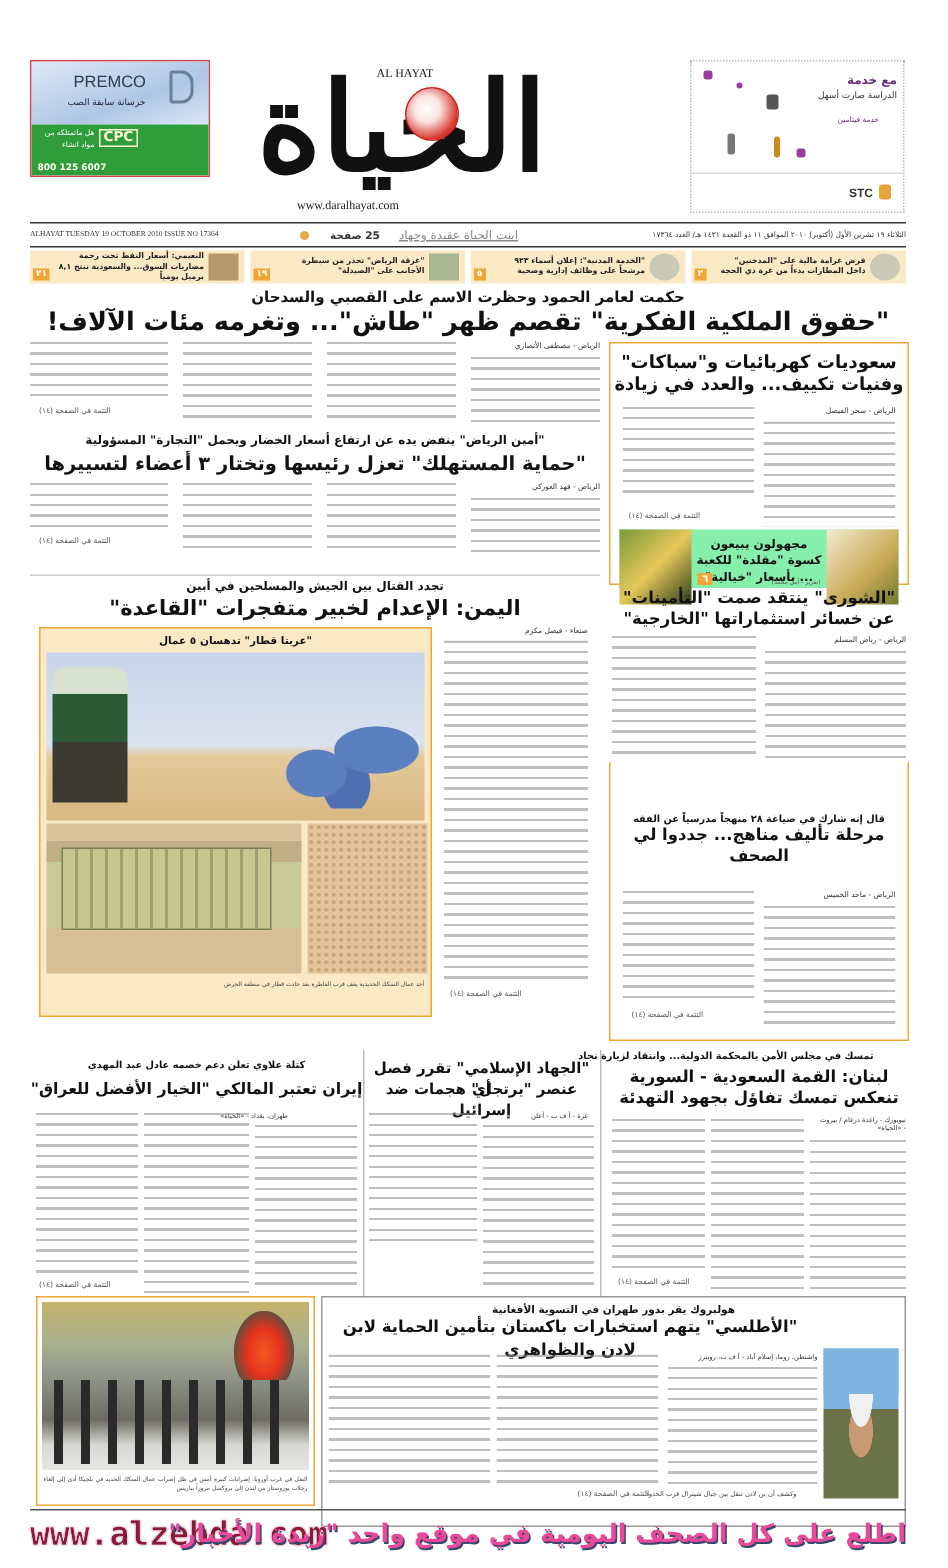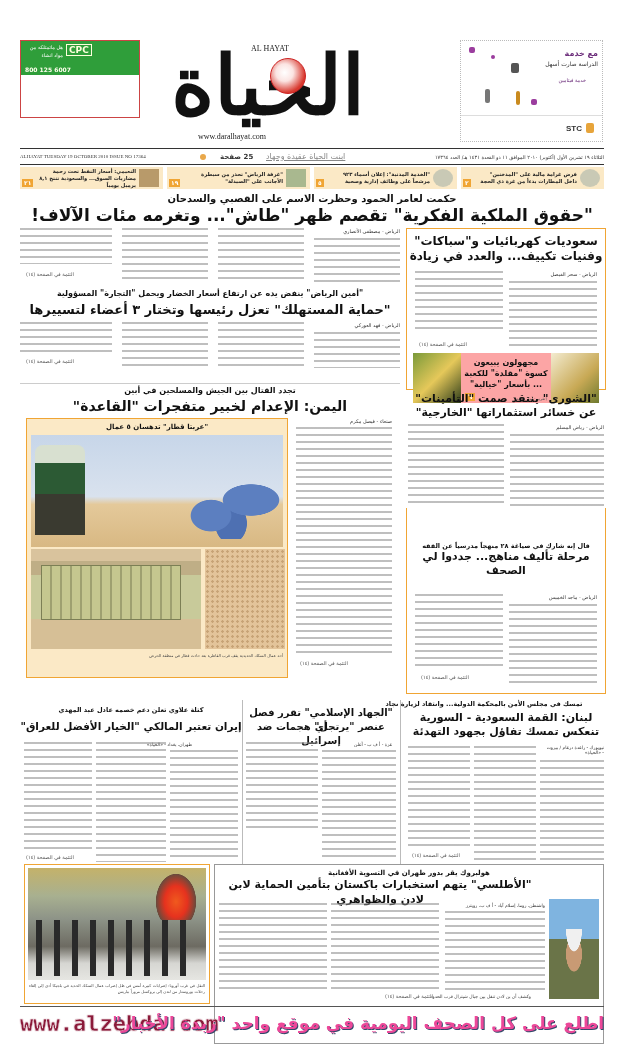--- a/index.html
+++ b/index.html
@@ -61,20 +61,25 @@
 
   
   .footer-bar { left: 20px; top: 1007px; width: 584px; height: 38px; }
   .footer-bar .url { position: absolute; left: 0; top: 4px; font-family: "DejaVu Sans Mono", monospace; font-size: 22px; font-weight: bold; color: #8b1a3a; direction: ltr; letter-spacing: 0; -webkit-text-stroke: 0.4px #fff; text-shadow: 0 0 1px #8b1a3a; }
   .footer-bar .promo { position: absolute; right: 0; top: 6px; font-size: 17px; font-weight: bold; color: #ec4899; text-shadow: 1px 1px 0 #34496b; }
 </style>
 </head>
 <body>
 
 <div class="abs ad-left">
+  <div class="top">
+    <span class="brand">PREMCO</span>
+    <span class="logo"></span>
+    <span class="tag">خرسانة سابقة الصب</span>
+  </div>
   <div class="bottom">
     <span class="cpc">CPC</span>
     <span class="txt">هل ماتمتلكه من مواد انشاء</span>
     <span class="phone">800 125 6007</span>
   </div>
 </div>
 
 <div class="abs logo-ar">الحياة</div>
 <div class="abs globe"></div>
 <div class="abs logo-en">AL HAYAT</div>
@@ -153,21 +158,21 @@
   <div class="headline" style="font-size:12px;line-height:15px">وفنيات تكييف... والعدد في زيادة</div>
   <span class="abs byline" style="right:8px;top:42px">الرياض - سحر الفيصل</span>
   <div class="col" style="right:8px;top:52px;width:88px;height:70px">
       <div class="lines"></div>
     </div>
   <div class="col" style="left:8px;top:42px;width:88px;height:62px">
       <div class="lines"></div>
     </div>
   <span class="abs cont" style="left:12px;top:112px">التتمة في الصفحة (١٤)</span>
 
-  <div class="abs box-peach" style="left:6px;right:6px;top:124px;height:50px;border:none;background:#fca5a5">
+  <div class="abs box-peach" style="left:6px;right:6px;top:124px;height:39px;border:none;background:#86efac">
     <div class="abs" style="left:0;top:0;width:48px;height:50px;background:linear-gradient(135deg,#7a9a3a,#e5c85a 50%,#2e3d1a)"></div>
     <div class="abs" style="right:0;top:0;width:48px;height:50px;background:linear-gradient(135deg,#f3ebd0,#c8a955 60%,#6f7a2e)"></div>
     <div class="abs headline" style="left:48px;right:48px;top:4px;font-size:8px;line-height:11px">مجهولون يبيعون</div>
     <div class="abs headline" style="left:48px;right:48px;top:15px;font-size:8px;line-height:11px">كسوة "مقلدة" للكعبة</div>
     <div class="abs headline" style="left:48px;right:48px;top:26px;font-size:8px;line-height:11px">... بأسعار "خيالية"</div>
     <span class="abs" style="left:52px;bottom:2px;background:#f0a534;color:#fff;font-size:7px;padding:0 3px;font-weight:bold">٦</span>
     <span class="abs cont" style="right:52px;bottom:2px;font-size:4px">(تقرير - آمل محمد)</span>
   </div>
 </div>
 
@@ -277,21 +282,21 @@
 <span class="abs cont" style="left:26px;top:854px">التتمة في الصفحة (١٤)</span>
 
 <div class="abs box-orange" style="left:24px;top:864px;width:186px;height:140px">
   <div class="abs" style="left:3px;top:3px;right:3px;height:112px;background:linear-gradient(to bottom,#c4b26a 0,#a8b090 25%,#8e9488 45%,#6d6b62 70%,#d6d6d2 85%,#e6e6e2 100%)">
     <div class="abs" style="right:10px;top:6px;width:40px;height:46px;background:radial-gradient(ellipse at 50% 60%,#f05a1e 0,#e6321e 40%,#6b4a3c 70%,transparent 72%)"></div>
     <div class="abs" style="left:8px;top:52px;width:160px;height:56px;background:repeating-linear-gradient(to right,#2a2a2a 0 6px,transparent 6px 18px)"></div>
   </div>
   <div class="abs body-text" style="left:4px;right:4px;top:118px;font-size:4px;line-height:6px">النقل في غرب أوروبا: إضرابات كبيرة أمس في ظل إضراب عمال السكك الحديد في بلجيكا أدى إلى إلغاء رحلات يوروستار من لندن إلى بروكسل مروراً بباريس</div>
 </div>
 
-<div class="abs" style="left:214px;top:864px;width:390px;height:180px;border:1px solid #999">
+<div class="abs" style="left:214px;top:864px;width:390px;height:154px;border:1px solid #999">
   <div class="kicker" style="margin-top:4px;font-size:7px">هولبروك يقر بدور طهران في التسوية الأفغانية</div>
   <div class="headline" style="font-size:11px;line-height:15px;padding-right:58px">"الأطلسي" يتهم استخبارات باكستان بتأمين الحماية لابن لادن والظواهري</div>
   <div class="abs" style="right:4px;top:34px;width:50px;height:100px;background:linear-gradient(to bottom,#7fb4e0 0 30%,transparent 30%),radial-gradient(ellipse at 50% 30%,#f0f0f0 0 22%,transparent 23%),radial-gradient(ellipse at 50% 55%,#c89a74 0 22%,transparent 23%),linear-gradient(to bottom,#7fb4e0 0 40%,#6a7448 40%)"></div>
   <span class="abs byline" style="right:58px;top:38px;font-size:4.5px">واشنطن، روما، إسلام آباد - أ ف ب، رويترز</span>
   <div class="col" style="right:58px;top:46px;width:100px;height:80px">
       <div class="lines"></div>
     </div>
   <div class="col" style="right:164px;top:38px;width:108px;height:88px">
       <div class="lines"></div>
     </div>

